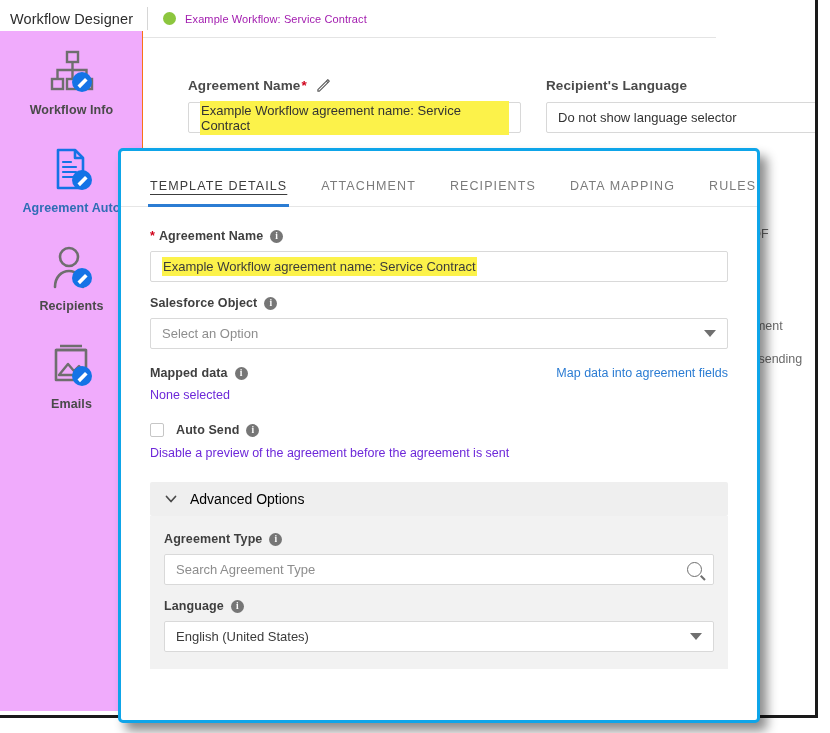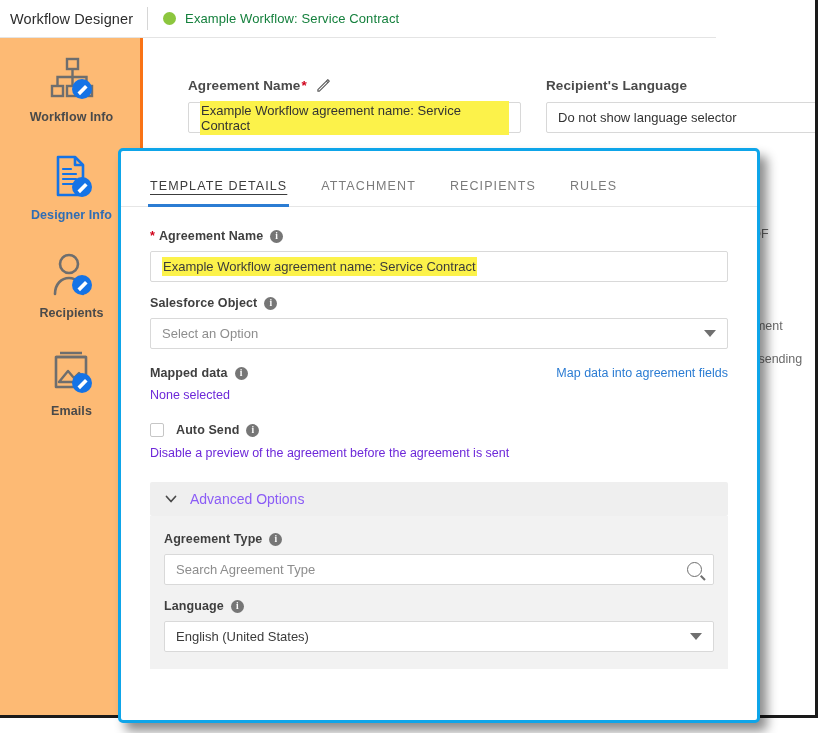--- a/index.html
+++ b/index.html
@@ -35,26 +35,26 @@
   .topbar-title{
     font-size:14.5px;color:#2c2c2c;padding-left:10px;padding-right:14px;
     letter-spacing:.1px;
   }
   .topbar-sep{width:1px;height:23px;background:#d6d6d6;}
   .wf-status{display:flex;align-items:center;padding-left:15px;}
   .status-dot{
     width:13px;height:13px;border-radius:50%;background:#8cc63e;
     display:inline-block;margin-right:9px;flex:0 0 auto;
   }
-  .wf-name{font-size:13px;color:#15803d;letter-spacing:.1px;}
+  .wf-name{font-size:11px;color:#a21caf;letter-spacing:.1px;}
 
   
   .rail{
-    position:absolute;left:0;top:38px;width:143px;height:680px;
-    background:#fdba74;border-right:3px solid #f97316;box-sizing:border-box;
+    position:absolute;left:0;top:31px;width:143px;height:680px;
+    background:#f0abfc;border-right:1px solid #f97316;box-sizing:border-box;
   }
   .rail-item{
     width:143px;height:98px;display:flex;flex-direction:column;
     align-items:center;justify-content:center;box-sizing:border-box;
   }
   .rail-ico{height:50px;display:flex;align-items:flex-end;justify-content:center;}
   .rail-label{
     margin-top:9px;font-size:12.5px;color:#4a4a4a;font-weight:bold;letter-spacing:.1px;
   }
   .rail-item.active .rail-label{color:#2f6db5;}
@@ -120,21 +120,21 @@
   }
   .row-between{display:flex;align-items:flex-end;justify-content:space-between;}
   .link{font-size:12.5px;color:#2b7cd3;}
   .muted{font-size:12.5px;color:#6d28d9;margin-top:8px;}
   .cb{
     width:14px;height:14px;border:1px solid #c6c6c6;border-radius:2px;background:#fff;
     margin-right:12px;flex:0 0 auto;box-sizing:border-box;
   }
   .adv-head{
     margin-top:22px;background:#efefef;height:34px;display:flex;align-items:center;
-    padding-left:14px;font-size:14px;color:#8b5cf6;border-radius:2px;box-sizing:border-box;
+    padding-left:14px;font-size:14px;color:#000000;border-radius:2px;box-sizing:border-box;
   }
   .chev{margin-right:12px;display:inline-flex;}
   .adv-body{background:#f2f2f2;padding:16px 14px 17px 14px;box-sizing:border-box;}
   .srch{
     width:13px;height:13px;border:1.6px solid #6f6f6f;border-radius:50%;
     position:relative;flex:0 0 auto;
   }
   .srch:after{
     content:"";position:absolute;right:-5px;bottom:-3px;width:6px;height:1.6px;
     background:#6f6f6f;transform:rotate(45deg);
@@ -176,21 +176,21 @@
       <div class="rail-item active">
         <div class="rail-ico">
           <svg width="48" height="44" viewBox="0 0 48 44">
             <path d="M10 2 h17 l8 8 v30 H10 z" fill="none" stroke="#1473e6" stroke-width="2.6" stroke-linejoin="round"></path>
             <path d="M27 2 v8 h8" fill="none" stroke="#1473e6" stroke-width="2.6" stroke-linejoin="round"></path>
             <path d="M15 14 h8 M15 19 h13 M15 24 h13 M15 29 h13" stroke="#1473e6" stroke-width="2.2" stroke-linecap="round"></path>
             <circle cx="34" cy="32" r="10" fill="#1473e6"></circle>
             <path d="M29.5 35.5 L37 28 l2.6 2.6 L32 38.2 z" fill="#fff"></path>
           </svg>
         </div>
-        <div class="rail-label">Designer Info</div>
+        <div class="rail-label">Agreement Auto</div>
       </div>
 
       <div class="rail-item">
         <div class="rail-ico">
           <svg width="48" height="44" viewBox="0 0 48 44">
             <circle cx="21" cy="11" r="9" fill="none" stroke="#6e6e6e" stroke-width="2.6"></circle>
             <path d="M7 41 c0-10 6.5-16 14-16 c7.5 0 14 6 14 16" fill="none" stroke="#6e6e6e" stroke-width="2.6" stroke-linecap="round"></path>
             <circle cx="34" cy="32" r="10" fill="#1473e6"></circle>
             <path d="M29.5 35.5 L37 28 l2.6 2.6 L32 38.2 z" fill="#fff"></path>
           </svg>
@@ -245,20 +245,21 @@
     </div>
 
   </div>
 
   <div class="modal">
 
     <div class="tabs">
       <div class="tab active">TEMPLATE DETAILS</div>
       <div class="tab">ATTACHMENT</div>
       <div class="tab">RECIPIENTS</div>
+      <div class="tab">DATA MAPPING</div>
       <div class="tab">RULES</div>
     </div>
 
     <div class="mbody">
 
       <div>
         <div class="mlabel">
           <span class="mstar">*</span>
           <span>Agreement Name</span>
           <span class="info">i</span>

